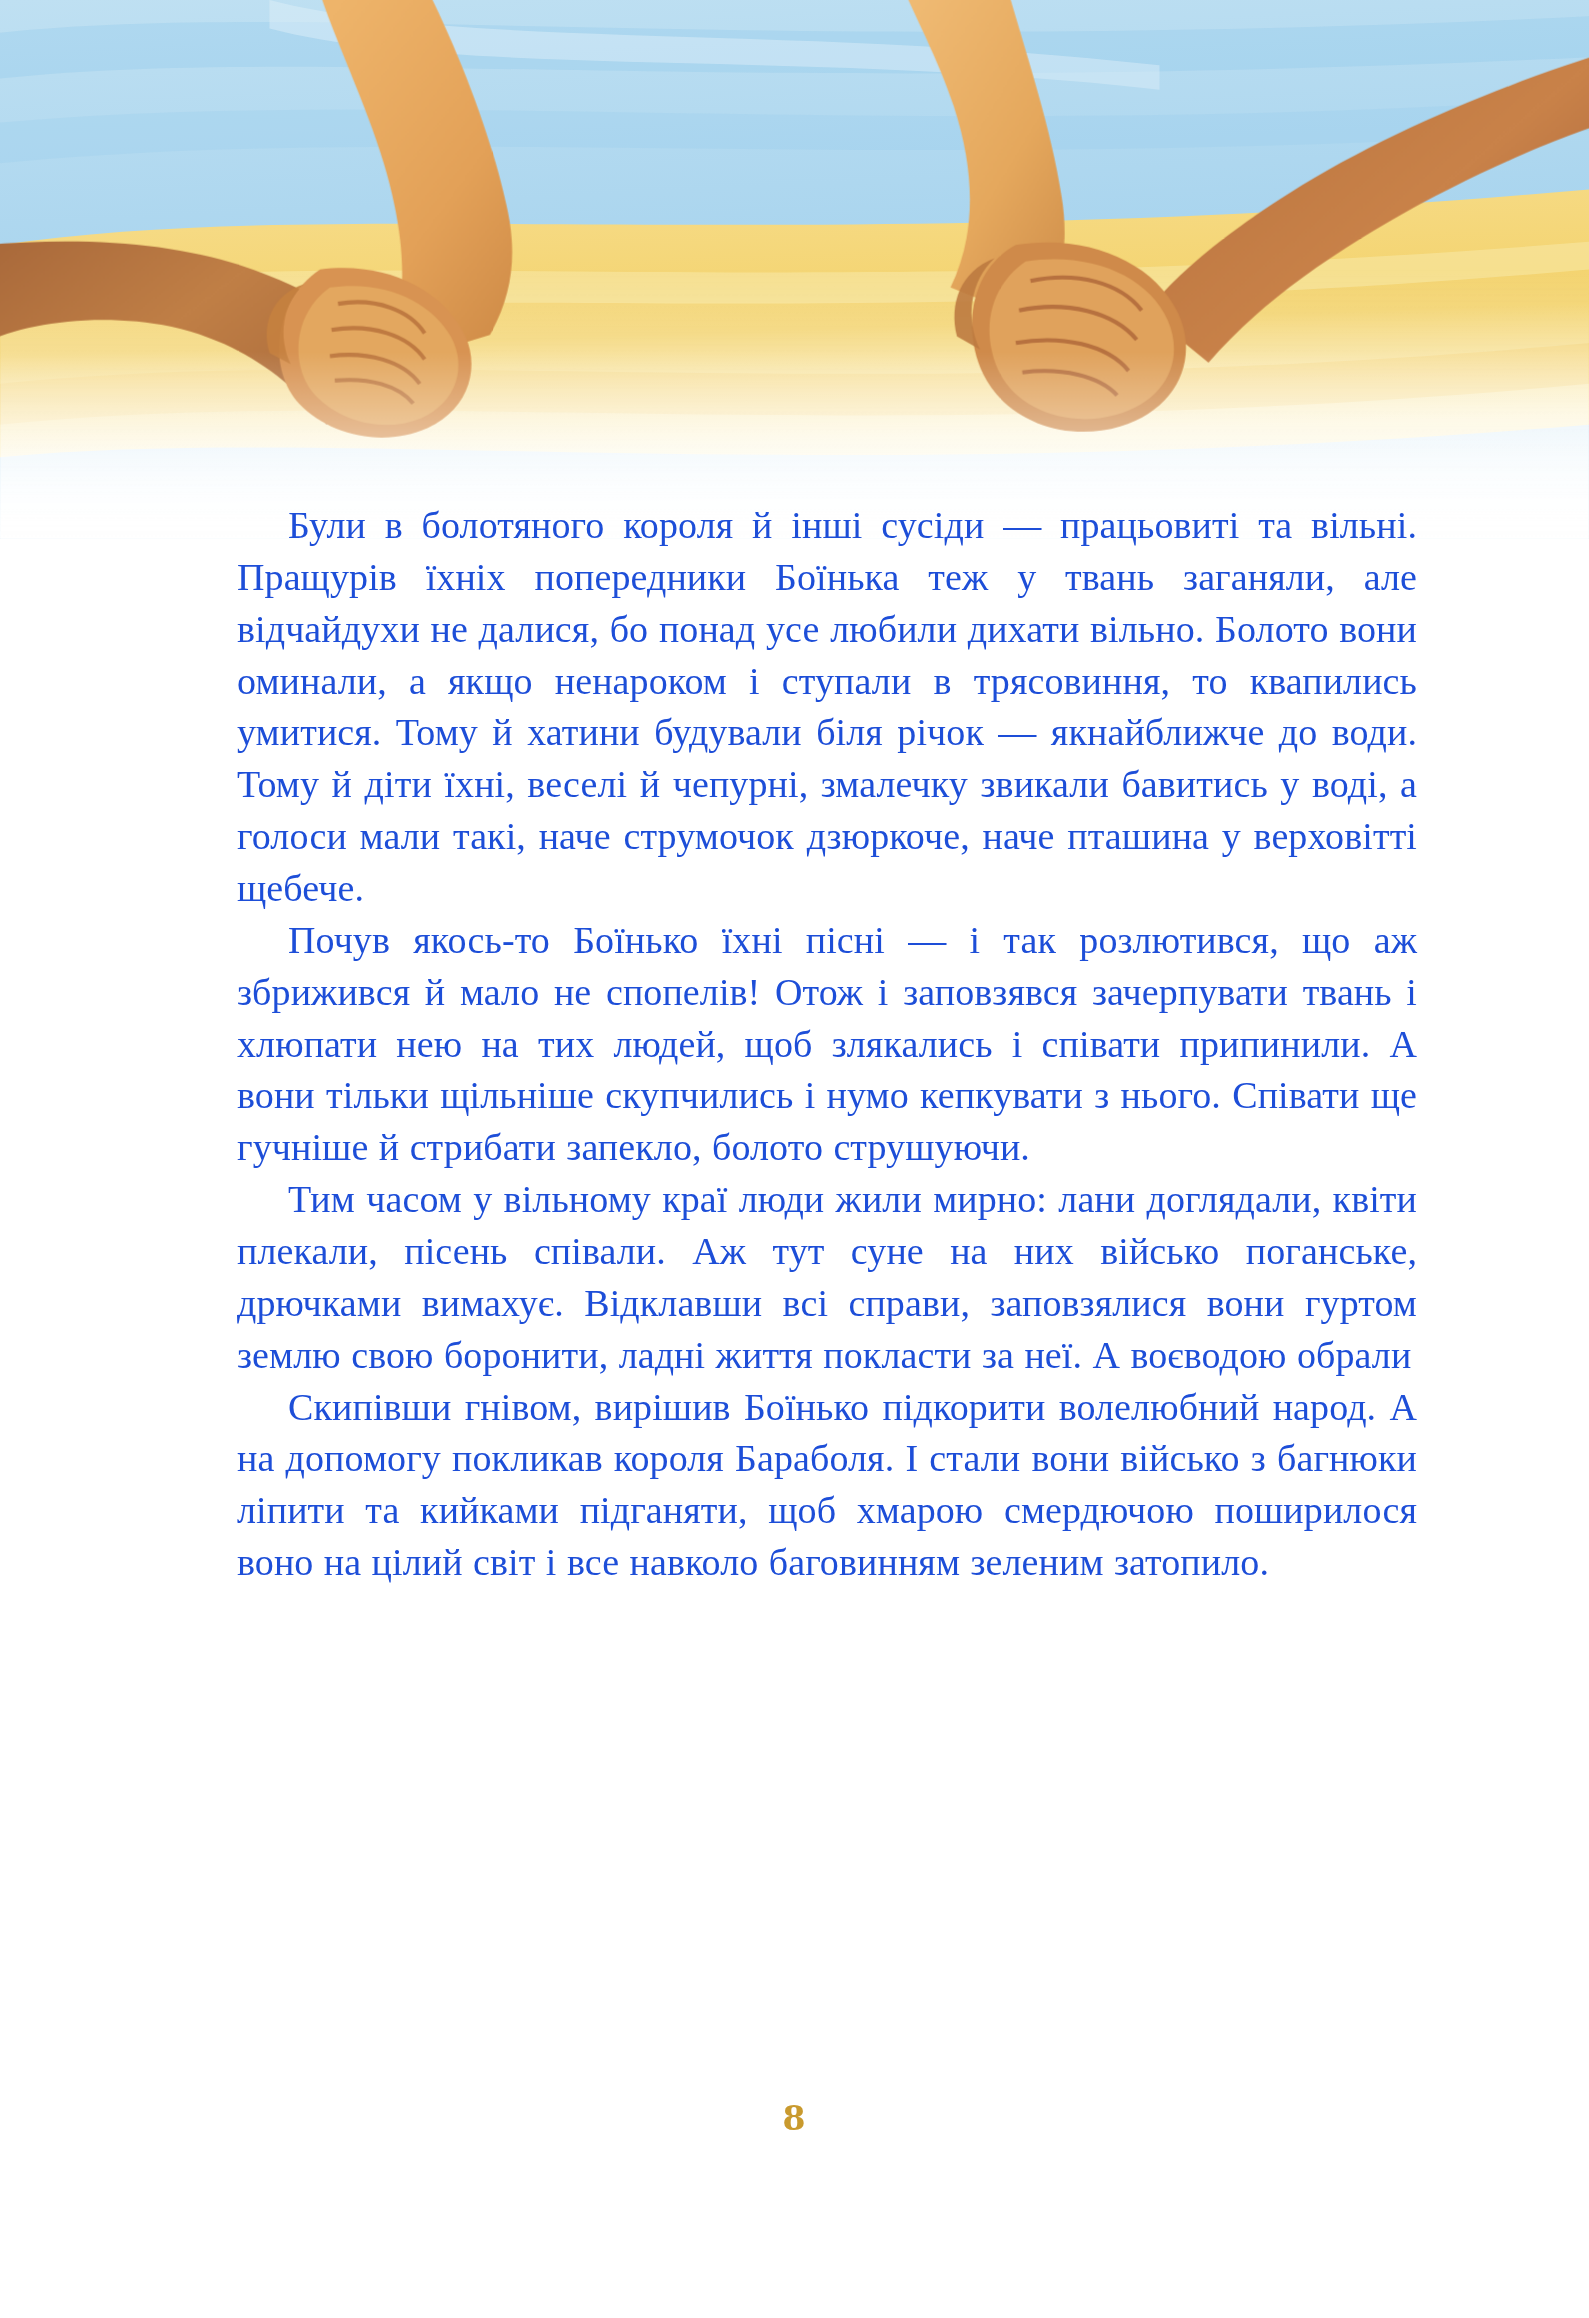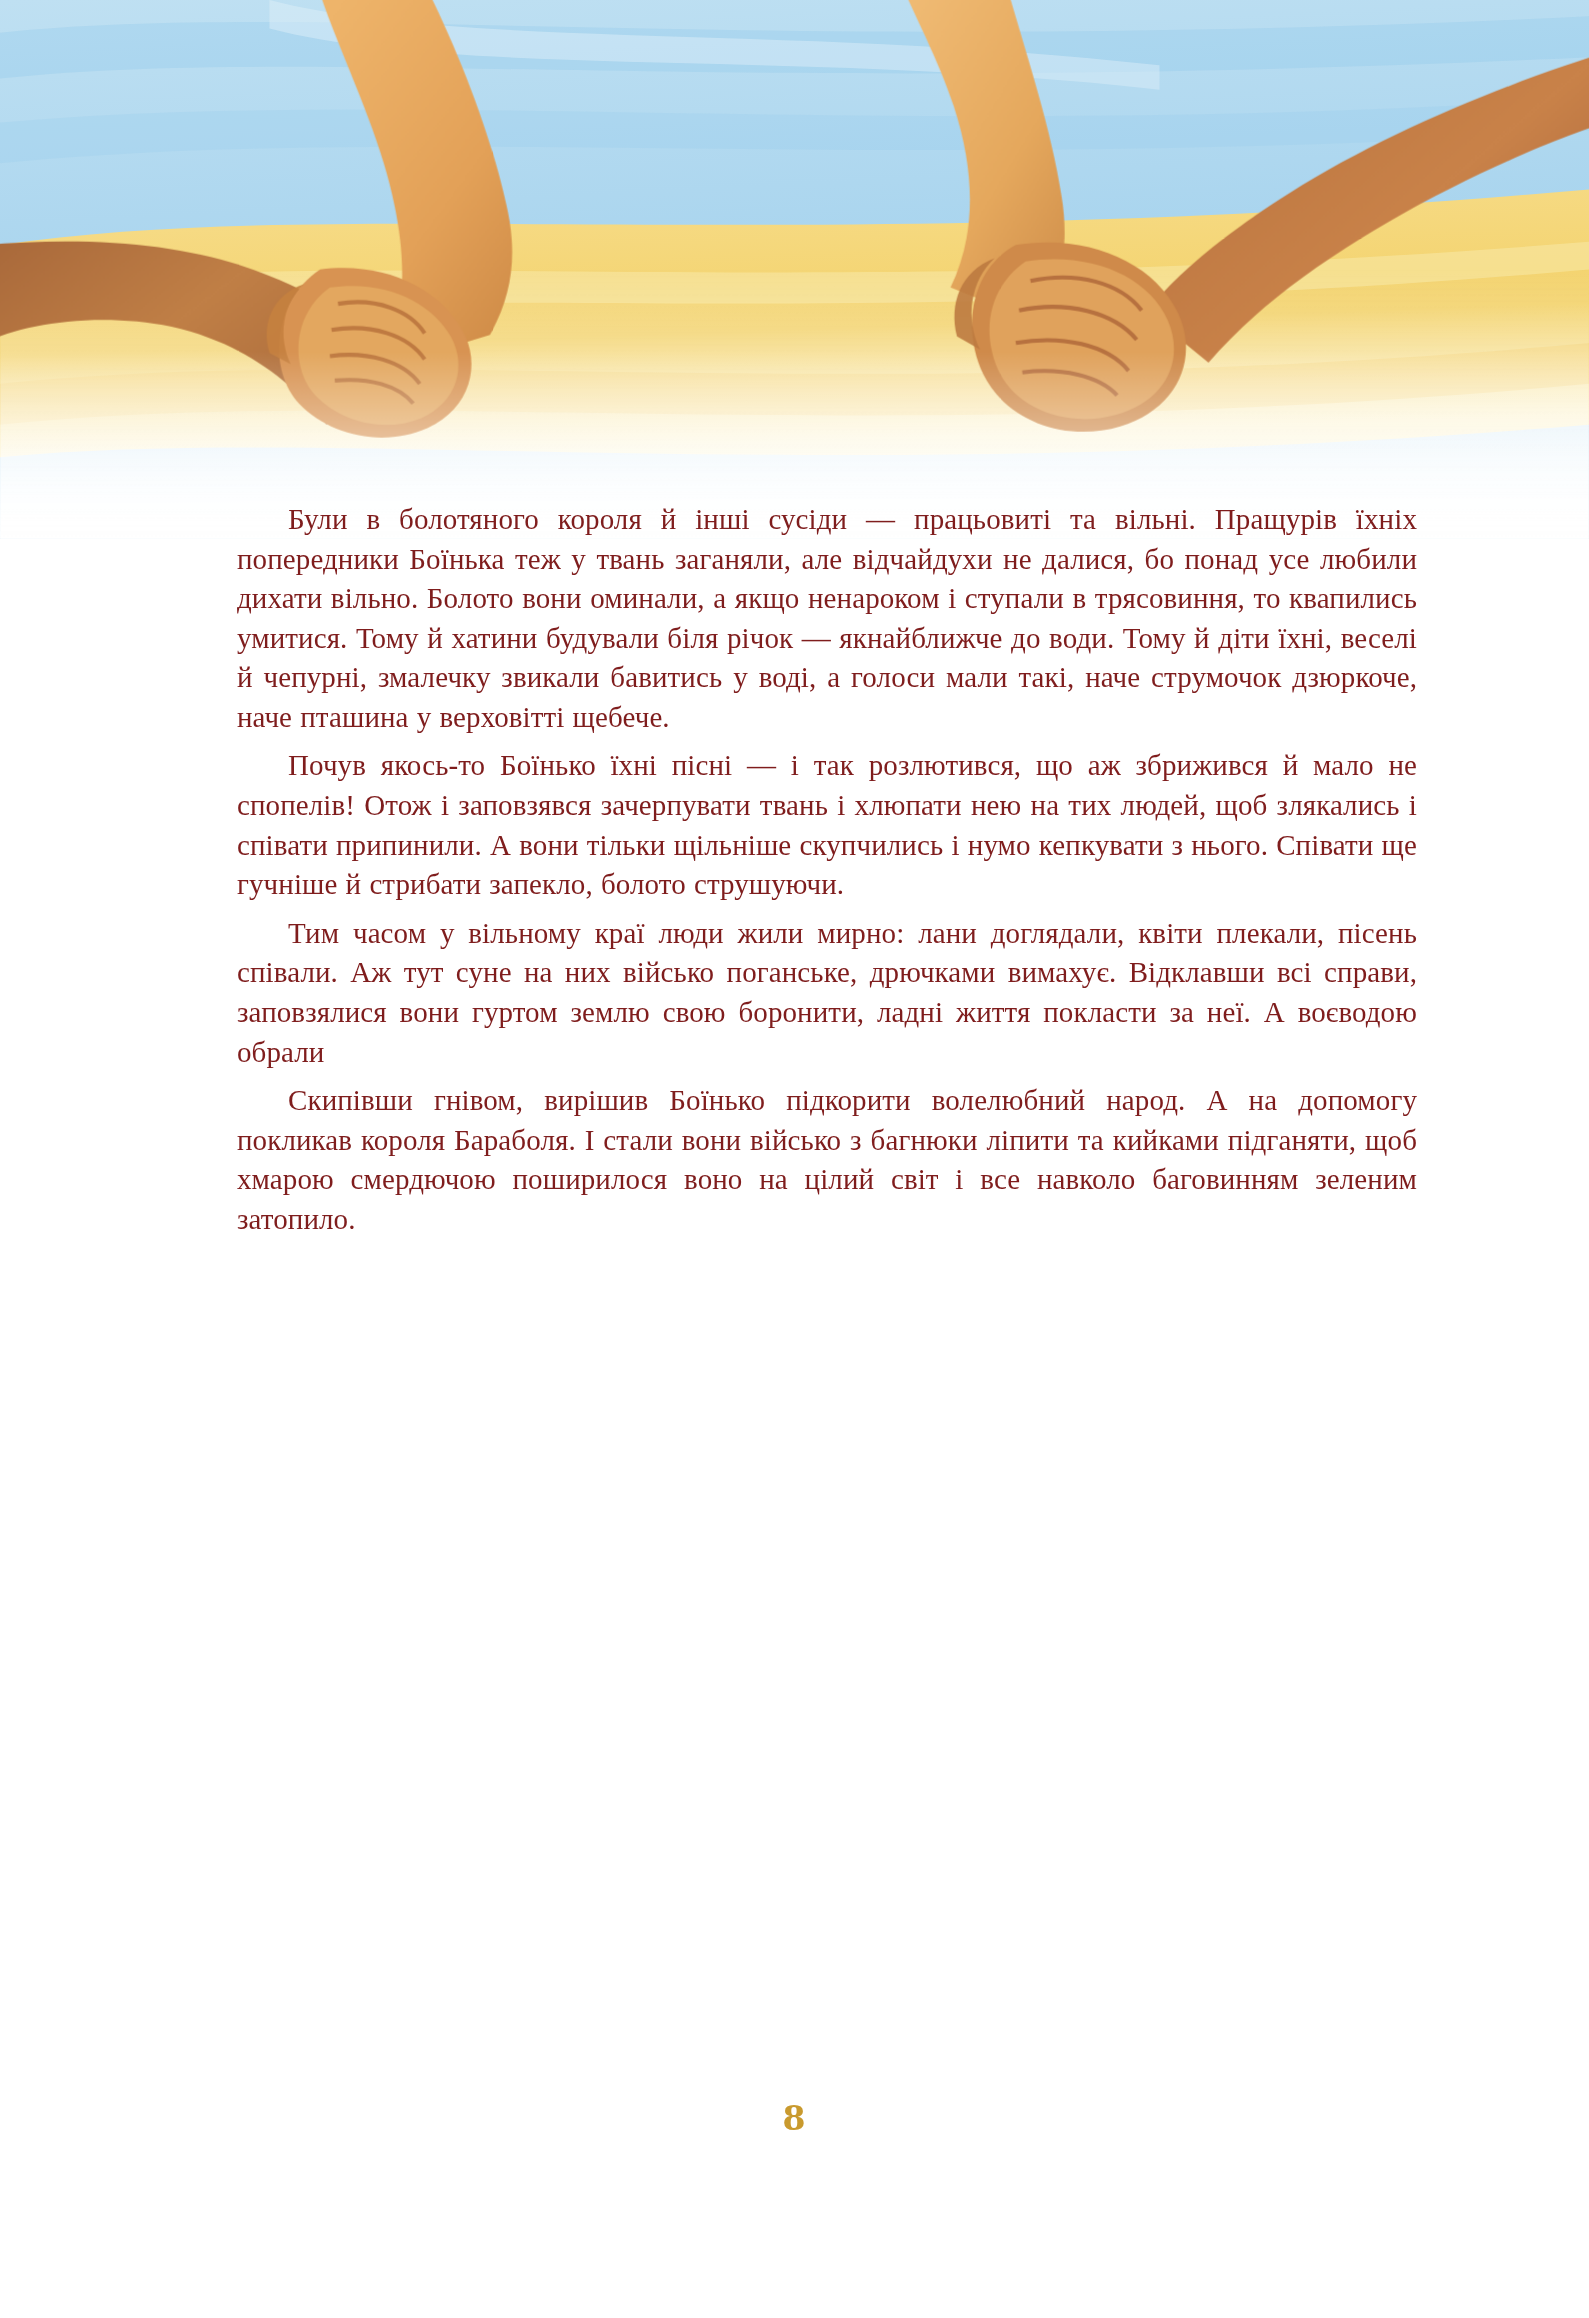--- a/index.html
+++ b/index.html
@@ -29,29 +29,29 @@
 
   
   .text-column {
     position: absolute;
     left: 237px;
     top: 500px;
     width: 1180px;
   }
   .para {
     margin: 0;
-    font-size: 29px;
+    font-size: 38px;
     line-height: 1.365;
-    color: #7f1d1d;
+    color: #1d4ed8;
     text-align: justify;
     text-indent: 51px;
     letter-spacing: 0.1px;
     word-spacing: 0.8px;
   }
-  .para + .para { margin-top: 9px; }
+  .para + .para { margin-top: 0; }
 
   
   .folio {
     position: absolute;
     left: 0;
     top: 2099px;
     width: 1589px;
     text-align: center;
     font-family: "DejaVu Serif", serif;
     font-size: 33px;

